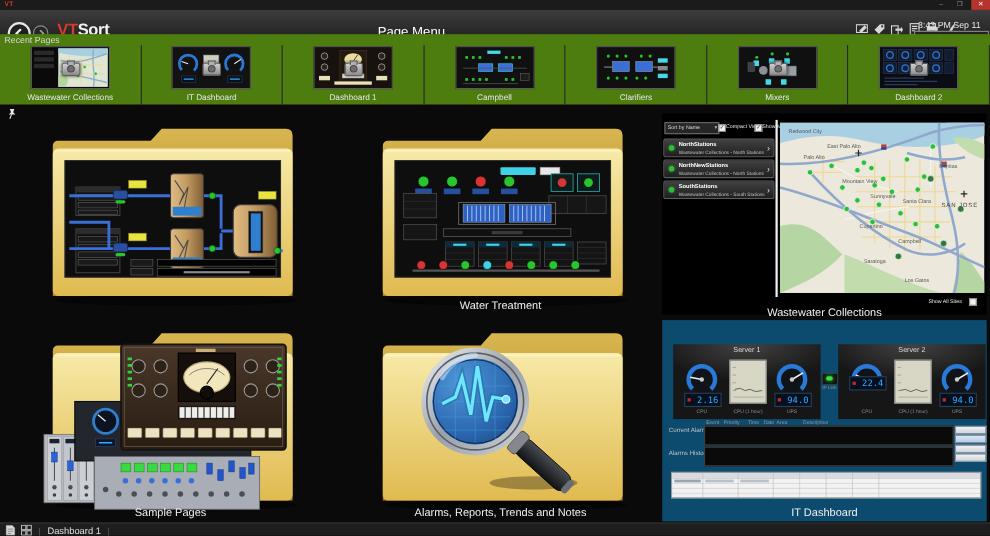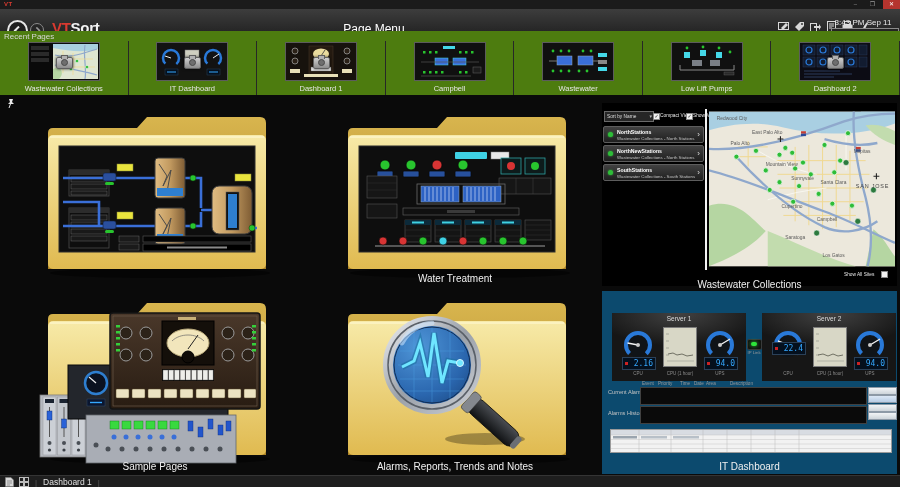--- a/index.html
+++ b/index.html
@@ -247,43 +247,44 @@
               <circle cx="26" cy="28" r="1.4"></circle>
               <circle cx="36" cy="28" r="1.4"></circle>
               <circle cx="44" cy="28" r="1.4"></circle>
           </g>
           <rect x="55" y="10" width="9" height="4" fill="#45d8e8"></rect>
           <rect x="55" y="17" width="9" height="4" fill="#888"></rect>
           <rect x="55" y="24" width="9" height="4" fill="#45d8e8"></rect>
           <path d="M6 18 H14 M50 18 H55" stroke="#777" stroke-width="1"></path>
         </svg>
       </div>
-      <div class="rlabel">Wastewater</div>
+      <div class="rlabel">Clarifiers</div>
     </div>
+
 
     <div class="rtile">
       <div class="rthumb">
         <svg width="70" height="37" viewBox="0 0 70 37">
           <rect width="70" height="37" fill="#101010"></rect>
-          <rect x="12" y="9" width="6" height="6" fill="#45d8e8"></rect>
-          <rect x="28" y="7" width="6" height="6" fill="#45d8e8"></rect>
-          <rect x="44" y="9" width="6" height="6" fill="#45d8e8"></rect>
-          <circle cx="15" cy="5" r="1.4" fill="#28c52e"></circle>
-            <circle cx="31" cy="4" r="1.4" fill="#28c52e"></circle>
-            <circle cx="47" cy="5" r="1.4" fill="#28c52e"></circle>
-            <circle cx="58" cy="9" r="1.4" fill="#28c52e"></circle>
-          <rect x="20" y="17" width="10" height="6" fill="#7a7f86"></rect>
-          <rect x="38" y="17" width="10" height="6" fill="#7a7f86"></rect>
-          <path d="M8 27 H62 M8 27 V22 M62 27 V22" stroke="#888" stroke-width="1" fill="none"></path>
-          <rect x="52" y="29" width="10" height="3" fill="#2a2a2a" stroke="#666" stroke-width="0.4"></rect>
-        </svg>
-      </div>
-      <div class="rlabel">Low Lift Pumps</div>
+          <circle cx="16" cy="9" r="1.4" fill="#28c52e"></circle>
+            <circle cx="30" cy="6" r="1.4" fill="#28c52e"></circle>
+            <circle cx="44" cy="6" r="1.4" fill="#28c52e"></circle>
+          <rect x="13" y="12" width="5" height="5" fill="#45d8e8"></rect>
+          <rect x="27" y="10" width="5" height="5" fill="#45d8e8"></rect>
+          <rect x="41" y="10" width="5" height="5" fill="#45d8e8"></rect>
+          <circle cx="22" cy="21" r="4" fill="#8a9098"></circle>
+          <rect x="28" y="17" width="24" height="9" fill="#9aa0a8" stroke="#555" stroke-width="0.5"></rect>
+          <rect x="8" y="14" width="6" height="8" fill="#3a3f46" stroke="#666" stroke-width="0.4"></rect>
+          <rect x="24" y="29" width="5" height="5" fill="#45d8e8"></rect>
+          <rect x="38" y="29" width="5" height="5" fill="#45d8e8"></rect>
+        </svg>
+        <div class="cam"></div>
+      </div>
+      <div class="rlabel">Mixers</div>
     </div>
-
 
     <div class="rtile">
       <div class="rthumb">
         <svg width="70" height="37" viewBox="0 0 70 37">
           <rect width="70" height="37" fill="#0c0c14"></rect>
           <g stroke="#2a3a5a" stroke-width="0.5" fill="#121c30">
             <rect x="3" y="2" width="12" height="10"></rect>
               <rect x="17" y="2" width="12" height="10"></rect>
               <rect x="31" y="2" width="12" height="10"></rect>
               <rect x="45" y="2" width="12" height="10"></rect>

